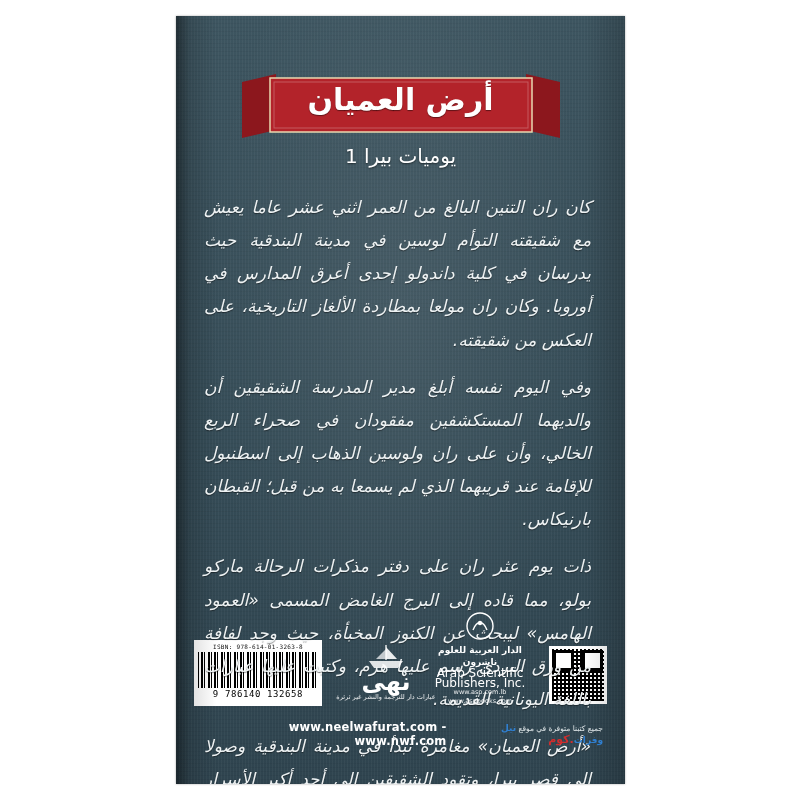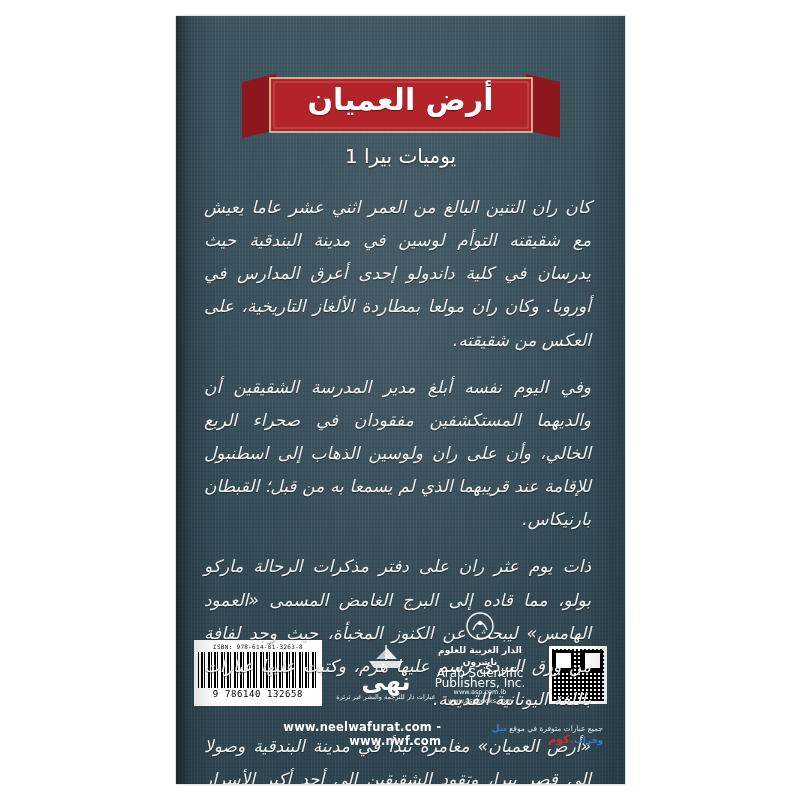--- a/index.html
+++ b/index.html
@@ -260,18 +260,18 @@
       <div class="pub-site">www.aspbooks.com</div>
     </div>
 
     <div class="qr">
       <div class="qr-inner"></div>
     </div>
 
     <div class="footer-line">
       <div class="site-url">www.neelwafurat.com - www.nwf.com</div>
       <div class="rights">
-        <span>جميع عبارات متوفرة في موقع</span>
+        <span>جميع كتبنا متوفرة في موقع</span>
         <span class="nw-blue">نيل وفرات</span><span class="nw-red">.كوم</span>
       </div>
     </div>
   </div>
 </div>
 
 </body></html>

